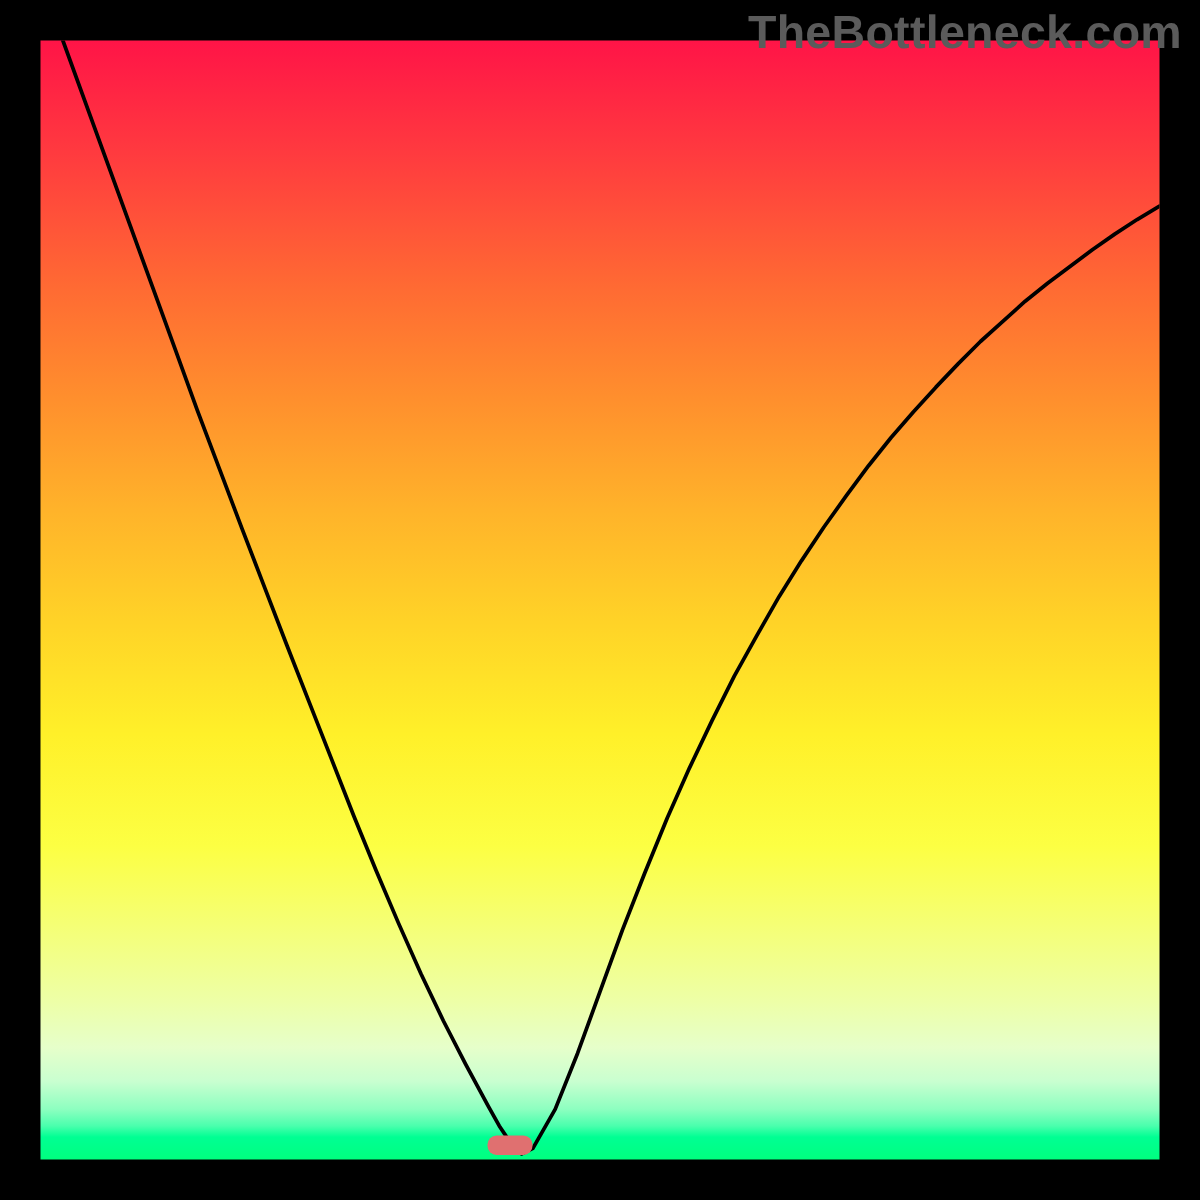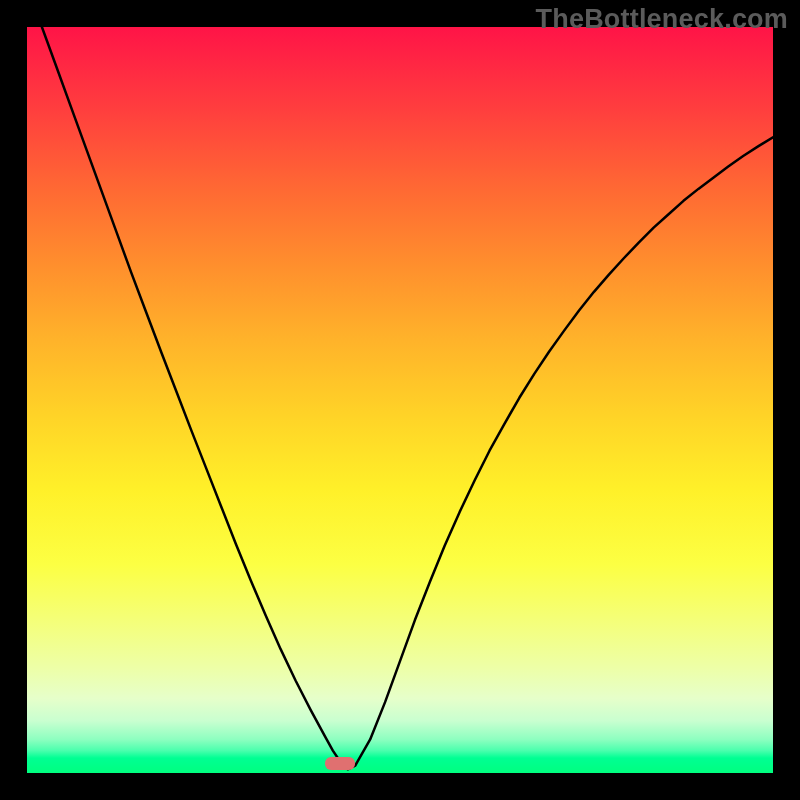--- a/index.html
+++ b/index.html
@@ -8,21 +8,21 @@
     position: relative;
     width: 800px;
     height: 800px;
     background: #000;
   }
   .watermark {
     position: absolute;
     top: 4px;
     right: 12px;
     font-family: Arial, Helvetica, sans-serif;
-    font-size: 27px;
+    font-size: 31px;
     font-weight: 600;
     color: #5b5b5b;
     letter-spacing: 0.2px;
     z-index: 3;
     text-align: center;
   }
   .plot {
     position: absolute;
     left: 27px;
     top: 27px;

